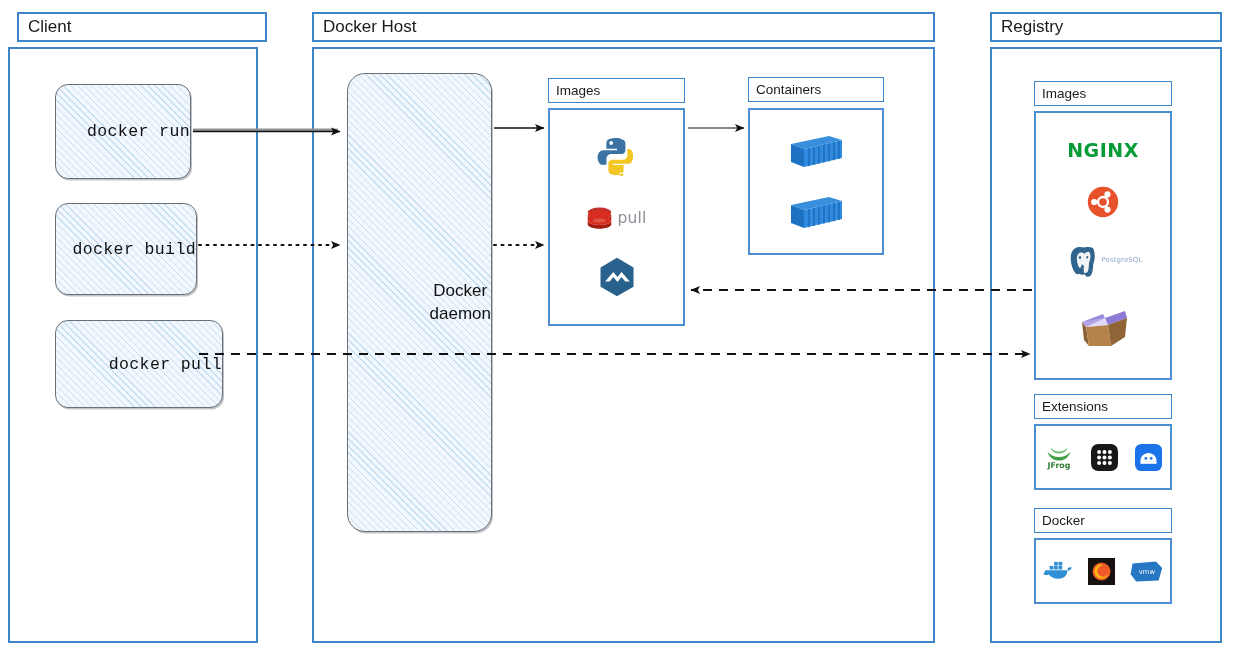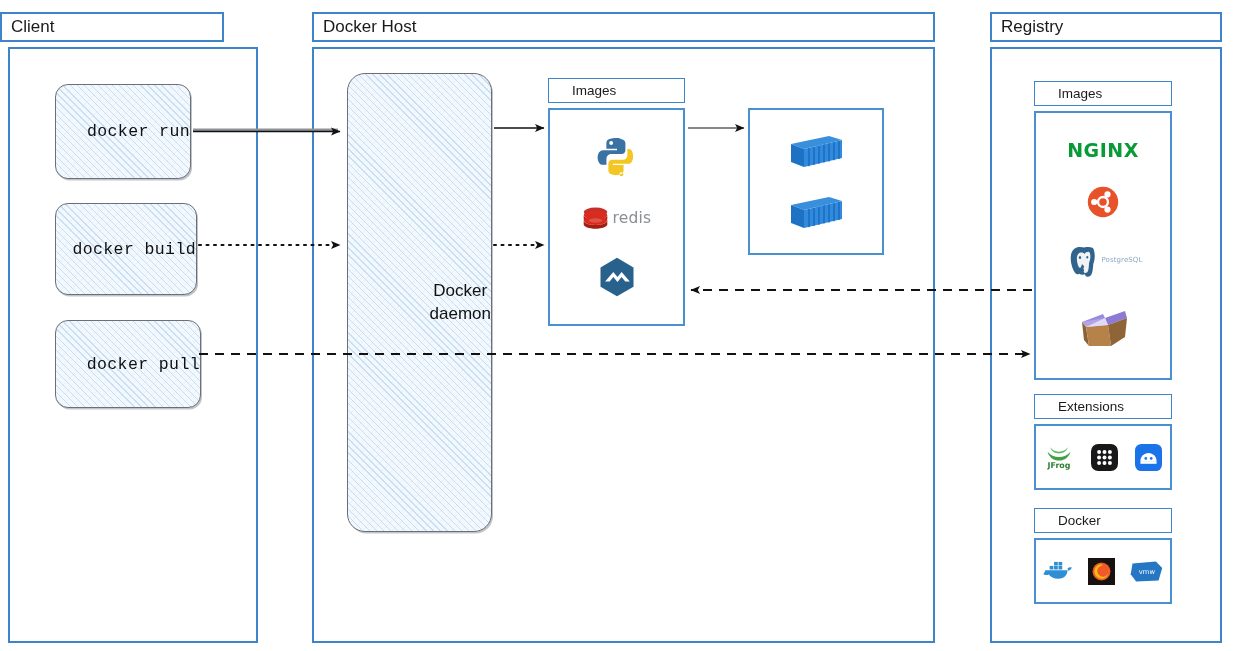--- a/index.html
+++ b/index.html
@@ -20,21 +20,21 @@
   .panel-body{
     position:absolute;box-sizing:border-box;
     border:2px solid #3d85c8;background:#ffffff;
   }
 
   
   .sub-title{
     position:absolute;box-sizing:border-box;
     border:1px solid #3d85c8;background:#ffffff;
     font-size:13.5px;color:#1a1a1a;
-    display:flex;align-items:center;padding-left:23px;
+    display:flex;align-items:center;padding-left:7px;
   }
   .sub-body{
     position:absolute;box-sizing:border-box;
     border:2px solid #4a90d0;background:#ffffff;
     display:flex;flex-direction:column;align-items:center;
   }
   .sub-body.row{flex-direction:row;justify-content:space-around;align-items:center;}
 
   
   .sketchbox{
@@ -82,32 +82,32 @@
     letter-spacing:.1px;margin-top:-3px;
   }
   .stack-v{display:flex;flex-direction:row;align-items:center;}
   .row-c{display:flex;align-items:center;}
 </style>
 </head>
 <body>
 
 <div class="stage">
 
-  <div class="panel-title" style="left:0;top:12px;width:224px;height:30px;">
+  <div class="panel-title" style="left:17px;top:12px;width:250px;height:30px;">
     <span>Client</span>
   </div>
   <div class="panel-body" style="left:8px;top:47px;width:250px;height:596px;"></div>
 
   <div class="sketchbox" style="left:55px;top:84px;width:136px;height:95px;">
     <span class="cmd-label">docker run</span>
   </div>
   <div class="sketchbox" style="left:55px;top:203px;width:142px;height:92px;">
     <span class="cmd-label">docker build</span>
   </div>
-  <div class="sketchbox" style="left:55px;top:320px;width:146px;height:88px;">
+  <div class="sketchbox" style="left:55px;top:320px;width:168px;height:88px;">
     <span class="cmd-label">docker pull</span>
   </div>
 
   <div class="panel-title" style="left:312px;top:12px;width:623px;height:30px;">
     <span>Docker Host</span>
   </div>
   <div class="panel-body" style="left:312px;top:47px;width:623px;height:596px;"></div>
 
   <div class="sketchbox" style="left:347px;top:73px;width:145px;height:459px;border-radius:18px;">
     <span class="daemon-label">Docker
@@ -128,31 +128,34 @@
 
     <div class="row-c">
       <svg width="27" height="24" viewBox="0 0 32 28">
         <ellipse cx="16" cy="7" rx="14" ry="5.3" fill="#c6302b"></ellipse>
         <path d="M2 10.5v4.4c0 2.9 6.3 5.3 14 5.3s14-2.4 14-5.3v-4.4c0 2.9-6.3 5.3-14 5.3s-14-2.4-14-5.3z" fill="#a41e11"></path>
         <ellipse cx="16" cy="10.5" rx="14" ry="5.3" fill="#d82c20"></ellipse>
         <path d="M2 17v4.4c0 2.9 6.3 5.3 14 5.3s14-2.4 14-5.3V17c0 2.9-6.3 5.3-14 5.3S2 19.9 2 17z" fill="#a41e11"></path>
         <ellipse cx="16" cy="17" rx="14" ry="5.3" fill="#d82c20"></ellipse>
         <ellipse cx="16" cy="17" rx="8" ry="2.6" fill="#fff" opacity=".18"></ellipse>
       </svg>
-      <span class="redis-word">redis</span>
+      <span class="redis-word">pull</span>
     </div>
 
     <div class="logo" style="width:44px;height:44px;">
       <svg width="44" height="44" viewBox="0 0 48 48">
         <polygon points="24,3 42,13.5 42,34.5 24,45 6,34.5 6,13.5" fill="#27618c"></polygon>
         <path d="M11 29 L20 18.5 L24.5 24 L29 18.5 L38 29 L33 29 L29 24 L24.5 29.5 L20 24 L16 29 Z" fill="#ffffff"></path>
       </svg>
     </div>
   </div>
 
+  <div class="sub-title" style="left:748px;top:77px;width:136px;height:25px;">
+    <span>Containers</span>
+  </div>
   <div class="sub-body" style="left:748px;top:108px;width:136px;height:147px;justify-content:space-around;padding:10px 0;">
     <div class="logo" style="width:62px;height:42px;">
       <svg width="62" height="42" viewBox="0 0 62 42">
         <polygon points="6,14 44,6 57,10 19,19" fill="#3a8fdc"></polygon>
         <polygon points="6,14 19,19 19,37 6,32" fill="#1e72c4"></polygon>
         <polygon points="19,19 57,10 57,28 19,37" fill="#2f8ae0"></polygon>
         <g stroke="#1765ad" stroke-width="1.2">
           <line x1="24" y1="18.2" x2="24" y2="36.2"></line>
             <line x1="29" y1="17" x2="29" y2="35"></line>
           <line x1="34" y1="15.8" x2="34" y2="33.8"></line>

